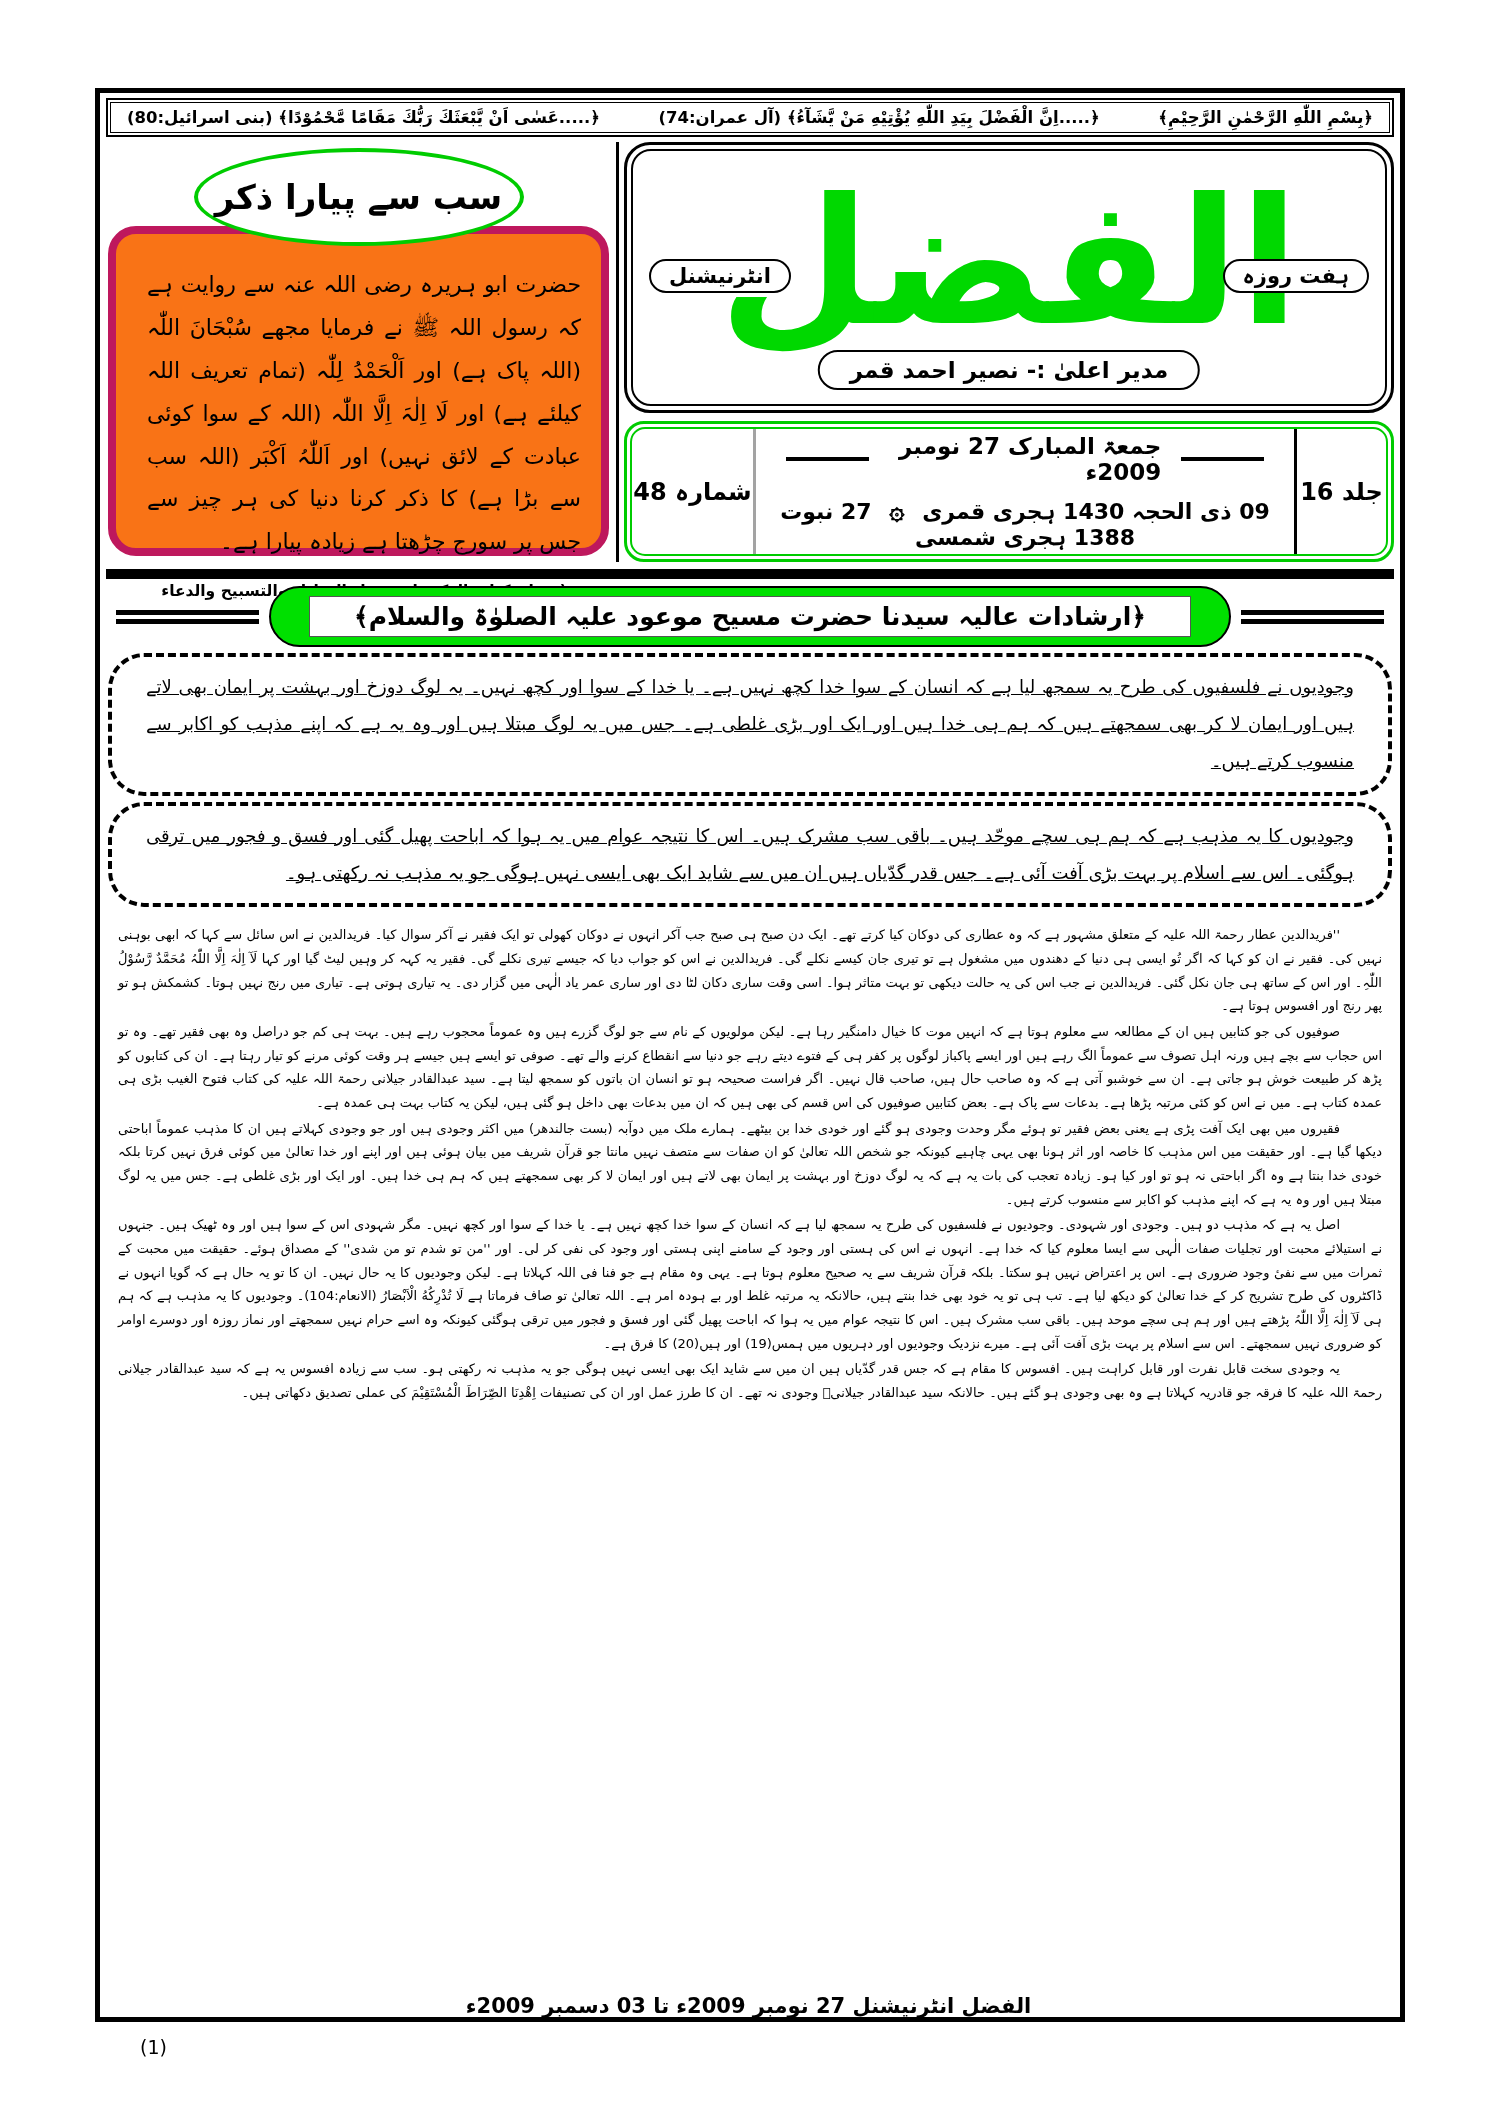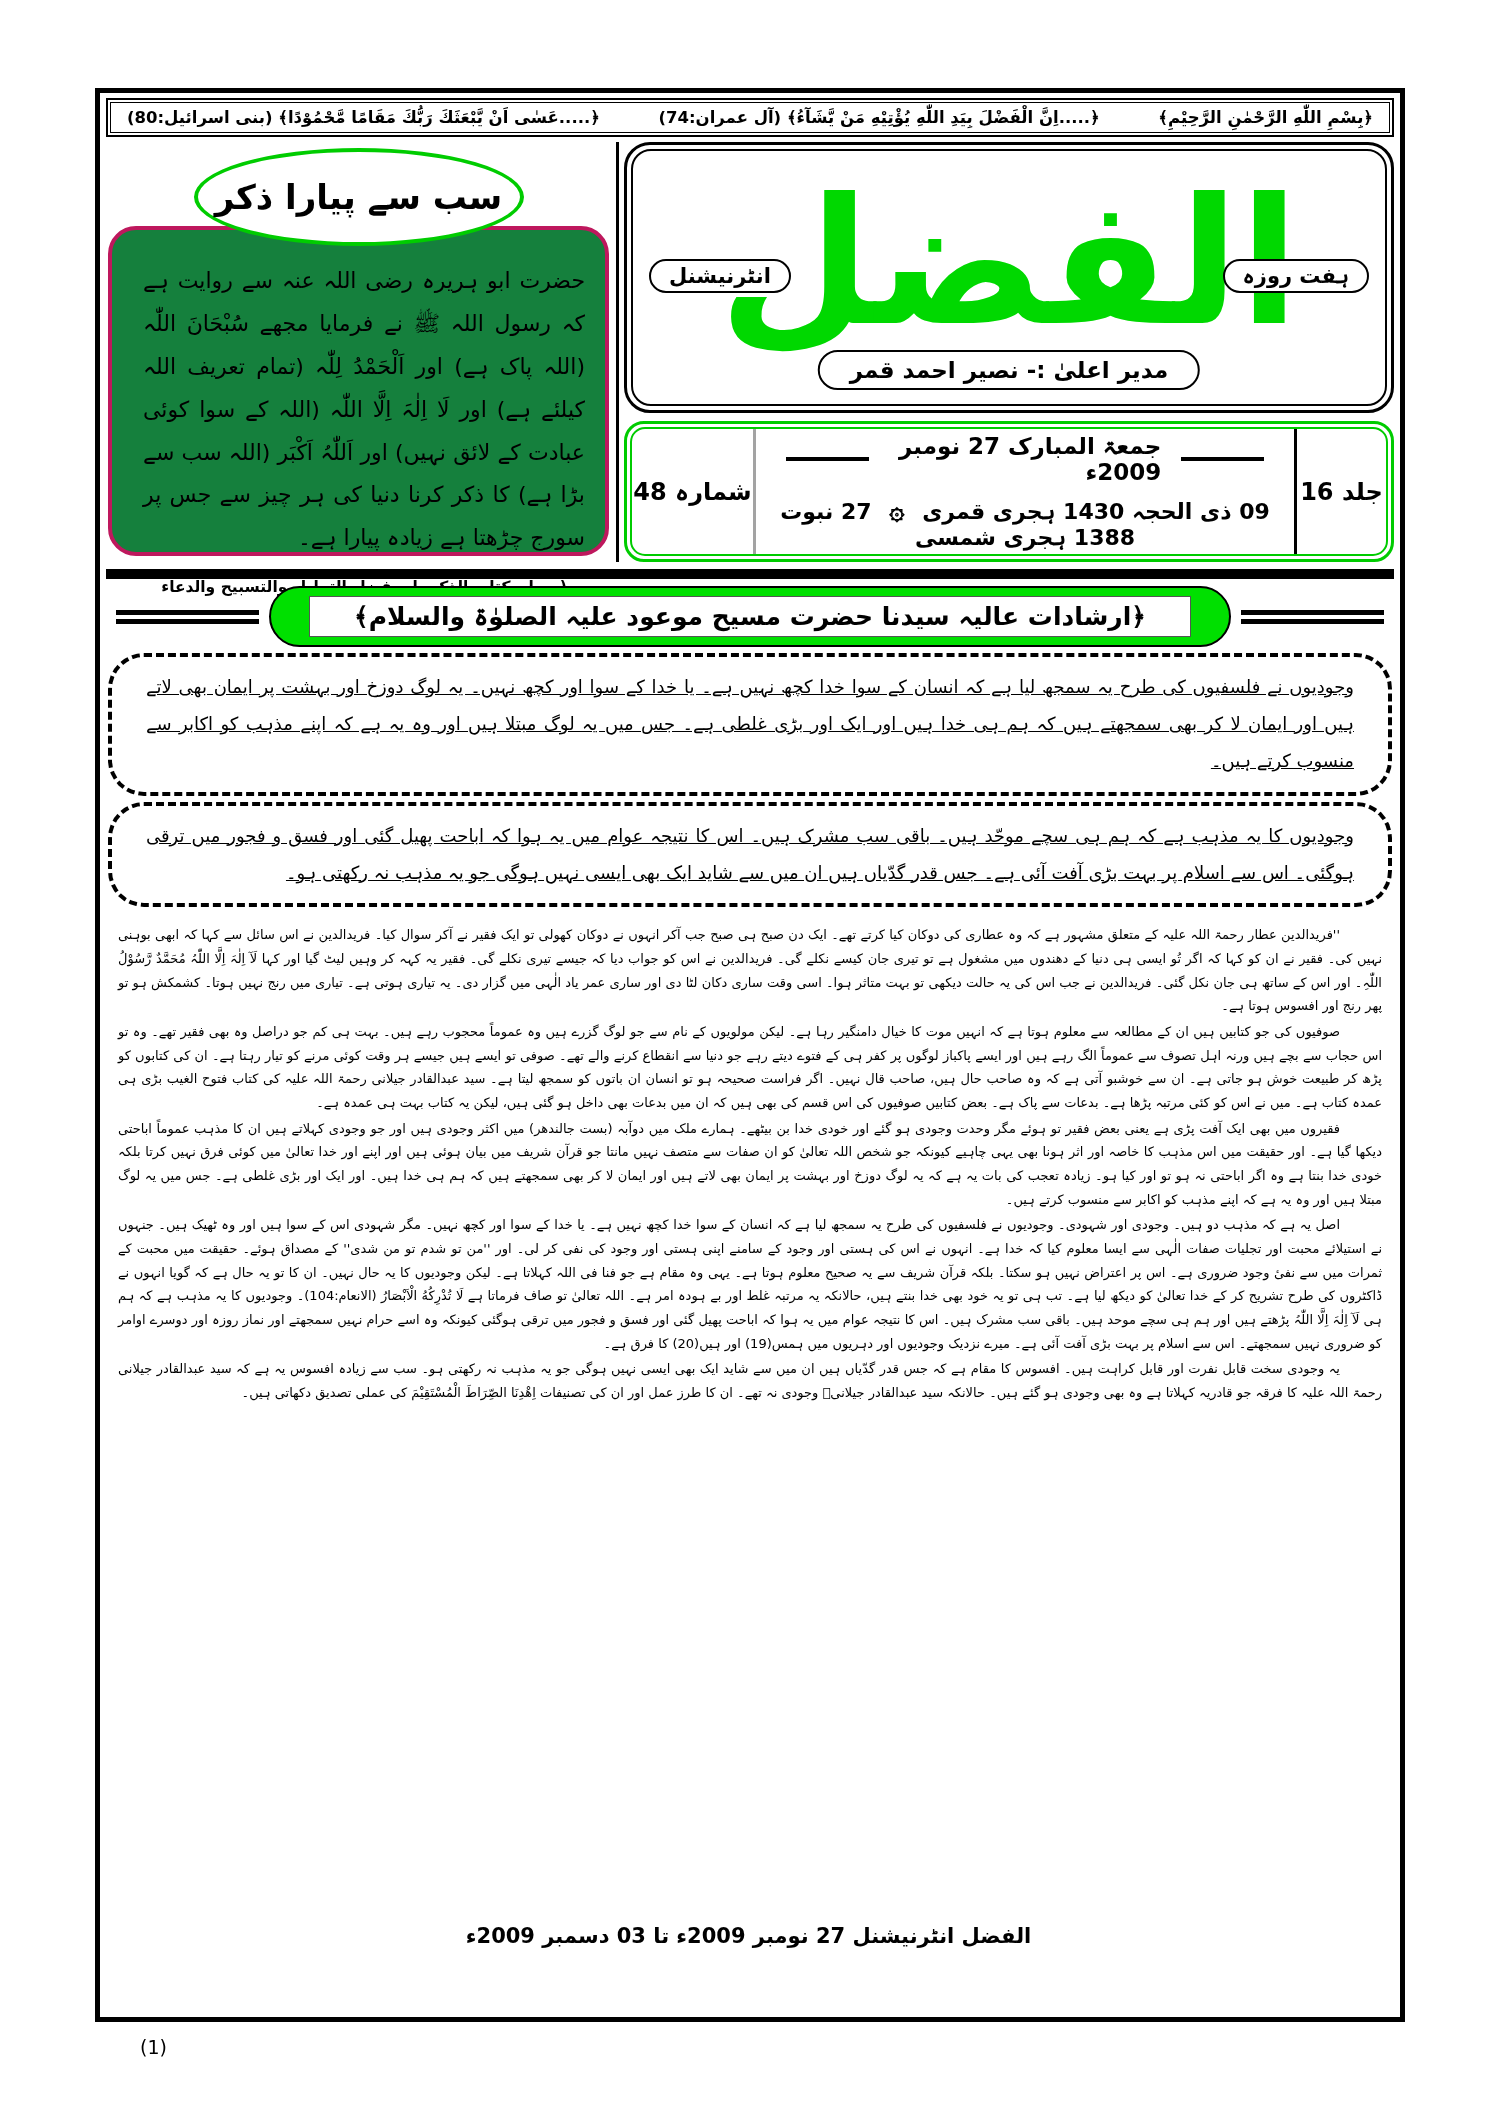--- a/index.html
+++ b/index.html
@@ -62,21 +62,21 @@
   .date-line2 .orn { font-size:26px; padding:0 10px; }
 
   
   .hadith-ellipse {
     width:330px; height:98px; margin:2px auto -20px auto; position:relative; z-index:2;
     border:4px solid #00cc00; border-radius:50%; background:#fff;
     display:flex; align-items:center; justify-content:center;
     font-size:34px; font-weight:bold;
   }
   .hadith-body {
-    border:4px solid #be185d; border-radius:28px; background:#15803d;
+    border:8px solid #be185d; border-radius:28px; background:#f97316;
     padding:30px 20px 10px 31px; height:330px;
     font-size:22px; line-height:1.95; text-align:justify;
   }
   .hadith-ref { font-size:15.5px; font-weight:bold; text-align:center; margin-top:12px; direction:rtl; }
 
   
   .black-bar { height:10px; background:#000; margin-top:7px; }
 
   
   .banner-row { display:flex; align-items:center; margin:7px 10px 4px 10px; }
@@ -92,21 +92,21 @@
   }
 
   
   .body-text { padding:10px 12px 0 12px; direction:rtl; }
   .body-text p {
     font-size:13px; line-height:1.82; text-align:justify; text-indent:42px; margin-bottom:2px;
   }
 
   
   .footer-center {
-    position:absolute; top:1924px; left:0; width:100%;
+    position:absolute; top:1994px; left:0; width:100%;
     text-align:center; font-size:21px; font-weight:bold; direction:rtl;
   }
   .footer-page { position:absolute; top:2036px; left:140px; font-size:19px; }
 </style>
 </head>
 <body>
 
 <div class="frame">
 
   <div class="top-strip">

